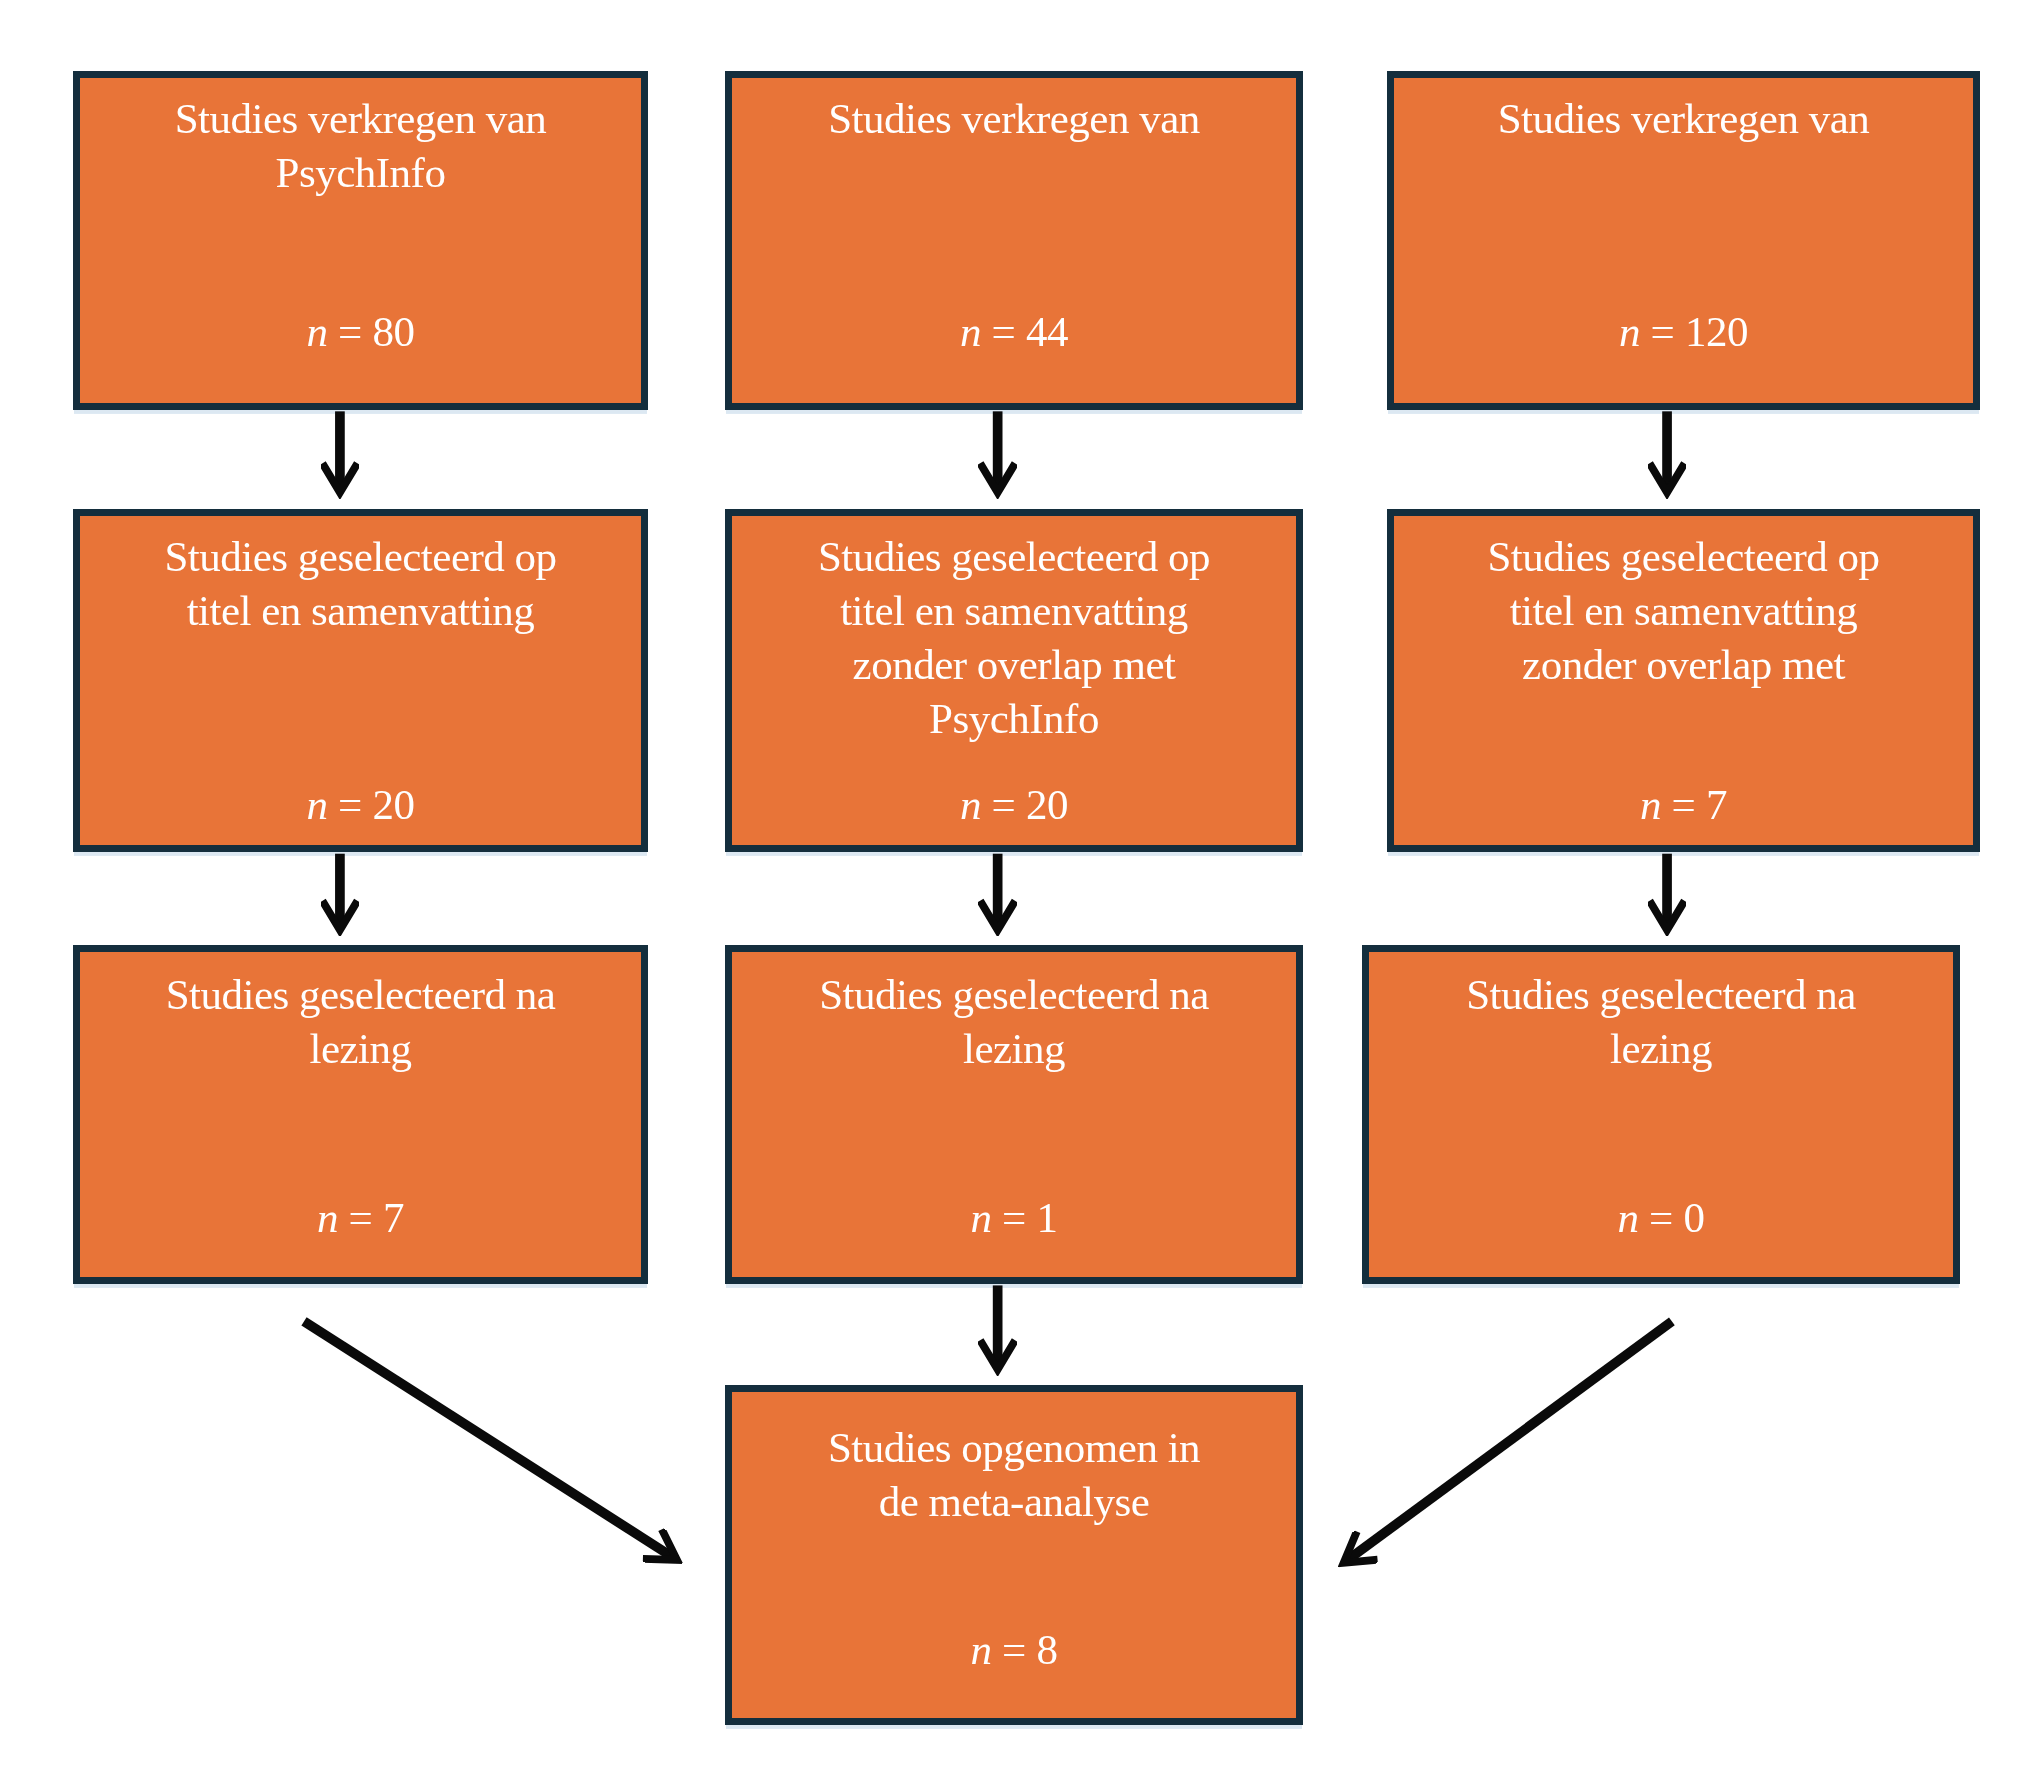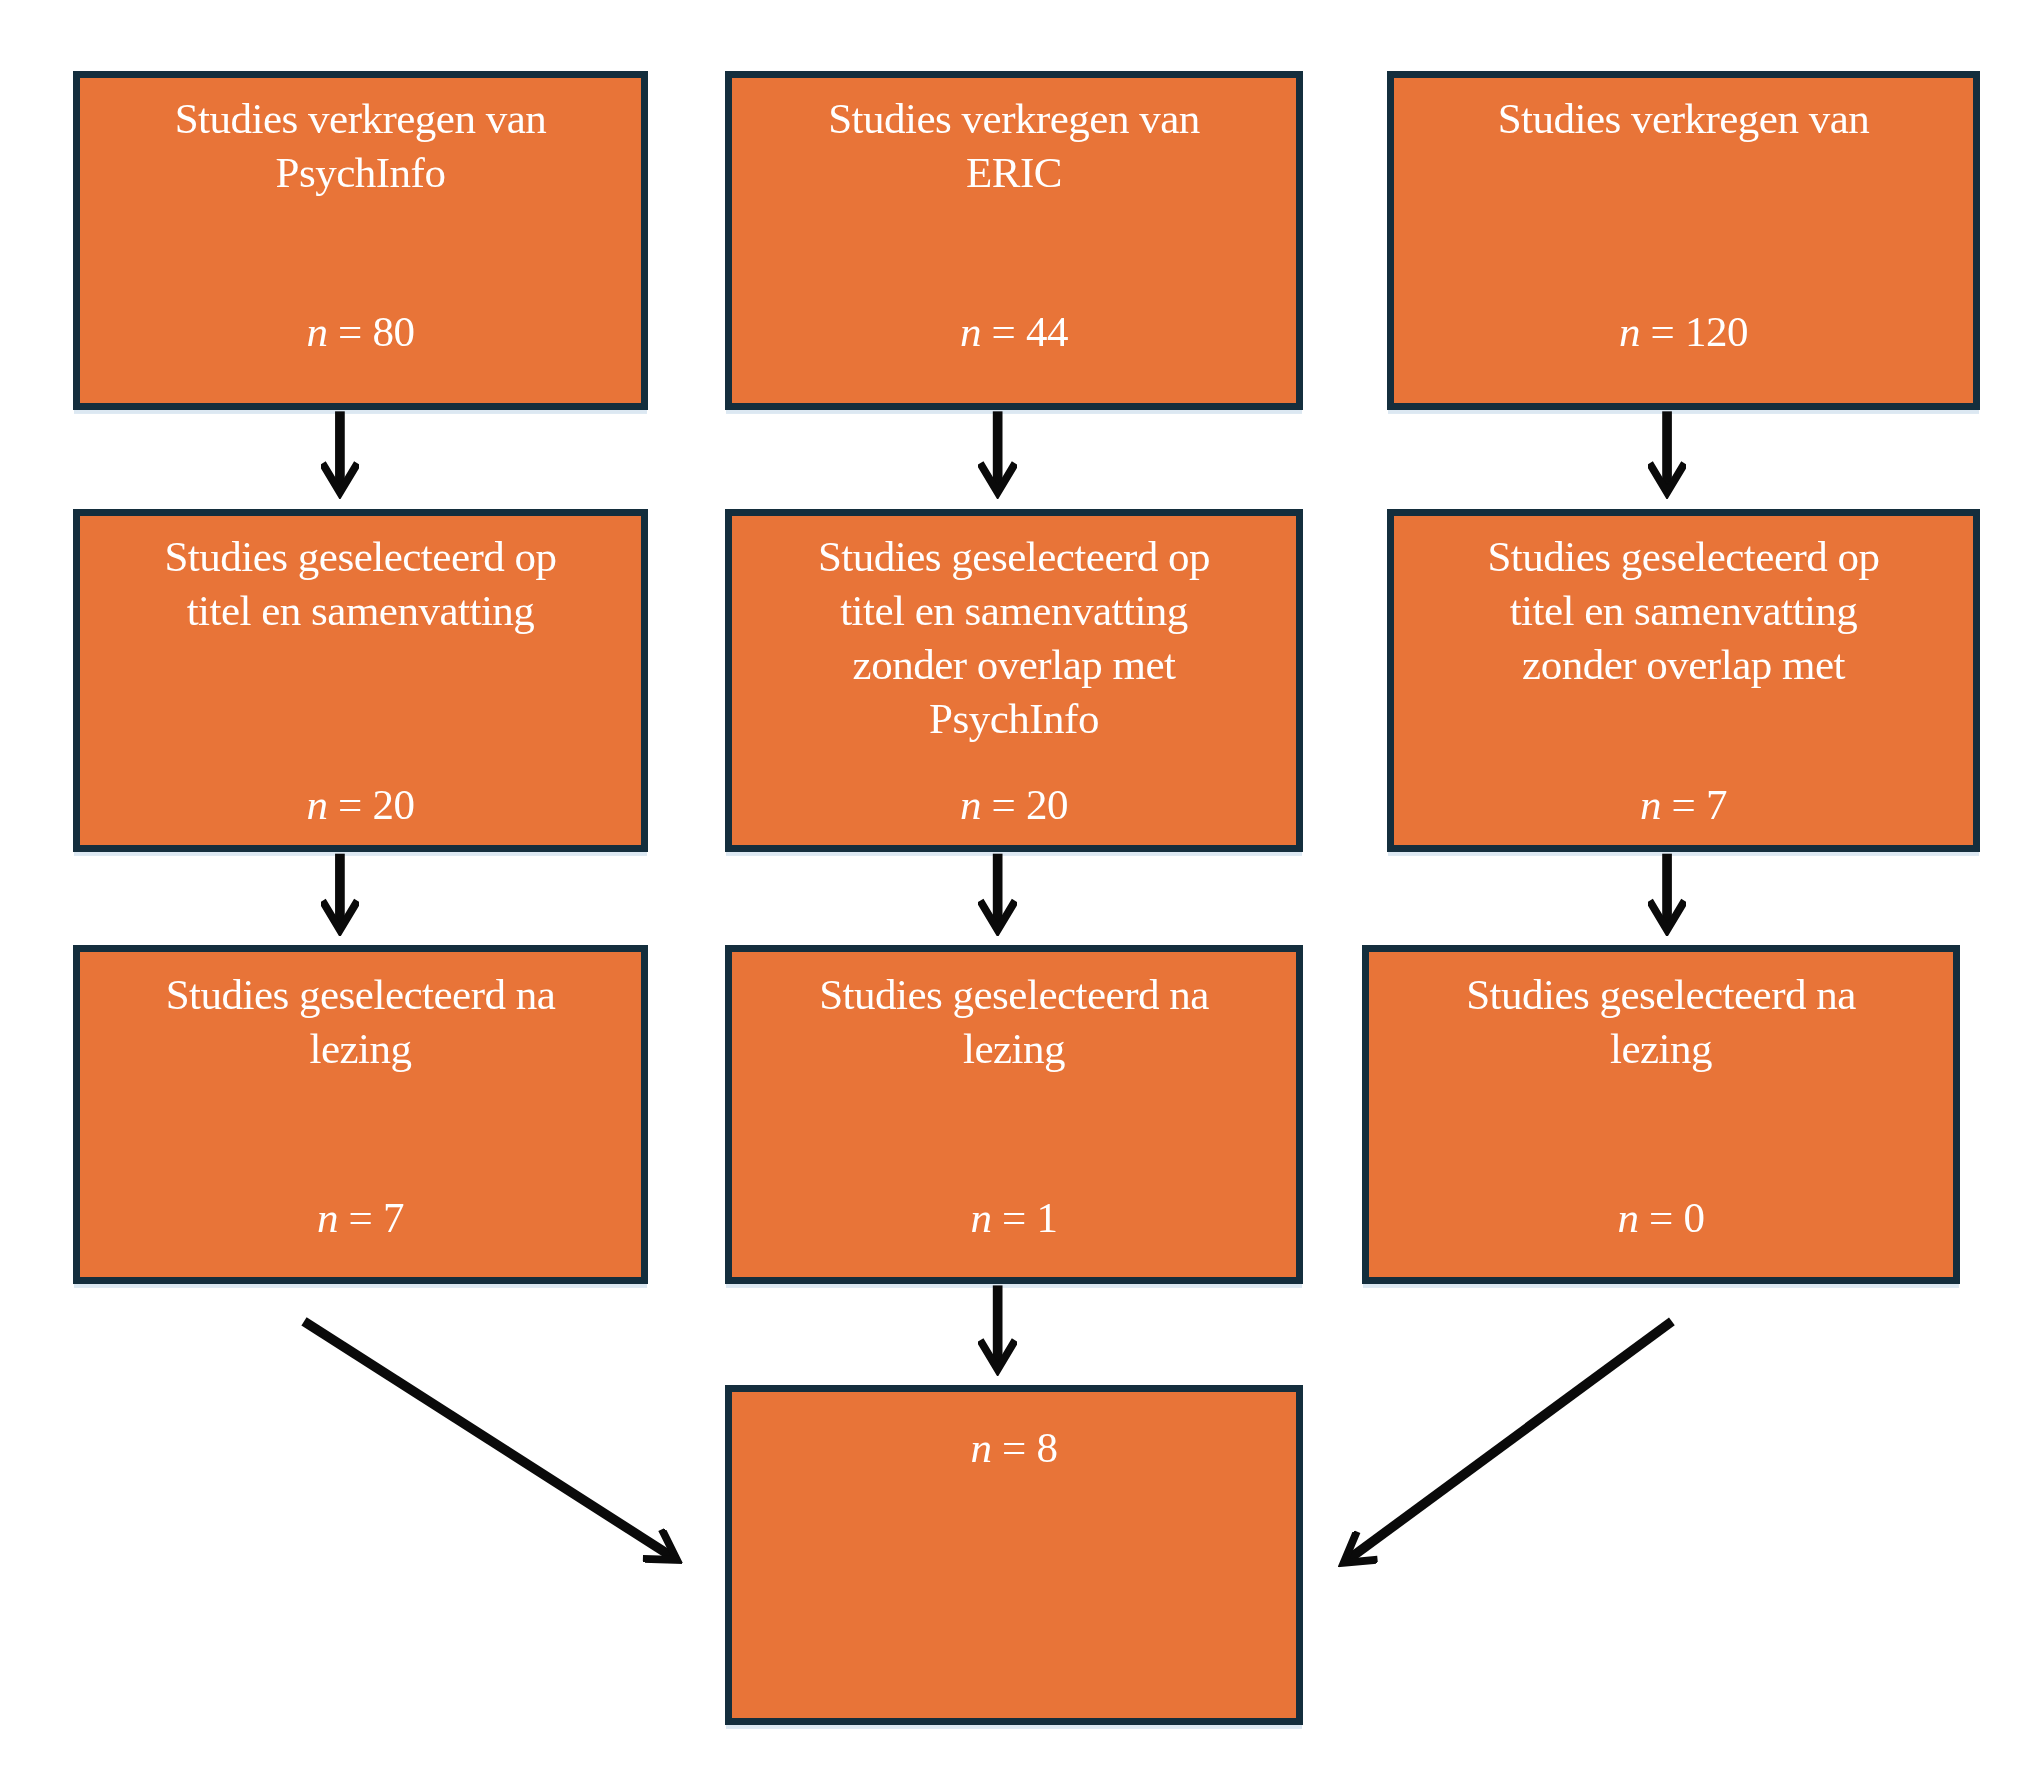--- a/index.html
+++ b/index.html
@@ -44,21 +44,20 @@
     <div class="title">
       <div>Studies verkregen van</div>
       <div>PsychInfo</div>
     </div>
     <div class="nline"><span class="nvar">n</span><span class="neq">=</span><span>80</span></div>
   </div>
 
   <div class="box row1" style="left:725px;top:71px;width:578px;height:339px">
     <div class="title">
       <div>Studies verkregen van</div>
-      <div>ERIC</div>
     </div>
     <div class="nline"><span class="nvar">n</span><span class="neq">=</span><span>44</span></div>
   </div>
 
   <div class="box row1" style="left:1387px;top:71px;width:593px;height:339px">
     <div class="title">
       <div>Studies verkregen van</div>
     </div>
     <div class="nline"><span class="nvar">n</span><span class="neq">=</span><span>120</span></div>
   </div>
@@ -108,20 +107,24 @@
 
   <div class="box row3" style="left:1362px;top:945px;width:598px;height:339px">
     <div class="title">
       <div>Studies geselecteerd na</div>
       <div>lezing</div>
     </div>
     <div class="nline"><span class="nvar">n</span><span class="neq">=</span><span>0</span></div>
   </div>
 
   <div class="box rowF" style="left:725px;top:1385px;width:578px;height:340px">
+    <div class="title">
+      <div>Studies opgenomen in</div>
+      <div>de meta-analyse</div>
+    </div>
     <div class="nline"><span class="nvar">n</span><span class="neq">=</span><span>8</span></div>
   </div>
 
   <svg class="arrows" width="2038" height="1786" viewBox="0 0 2100 1841">
     <defs>
       <marker id="ah" viewBox="0 0 12 12" refX="9.5" refY="6" markerWidth="4" markerHeight="4" orient="auto" markerUnits="strokeWidth">
         <path d="M2 1.2 L10 6 L2 10.8" fill="none" stroke="#0a0a0a" stroke-width="2.4" stroke-linecap="square"></path>
       </marker>
     </defs>
     <line class="arrow" x1="350" y1="424" x2="350" y2="506" marker-end="url(#ah)"></line>

